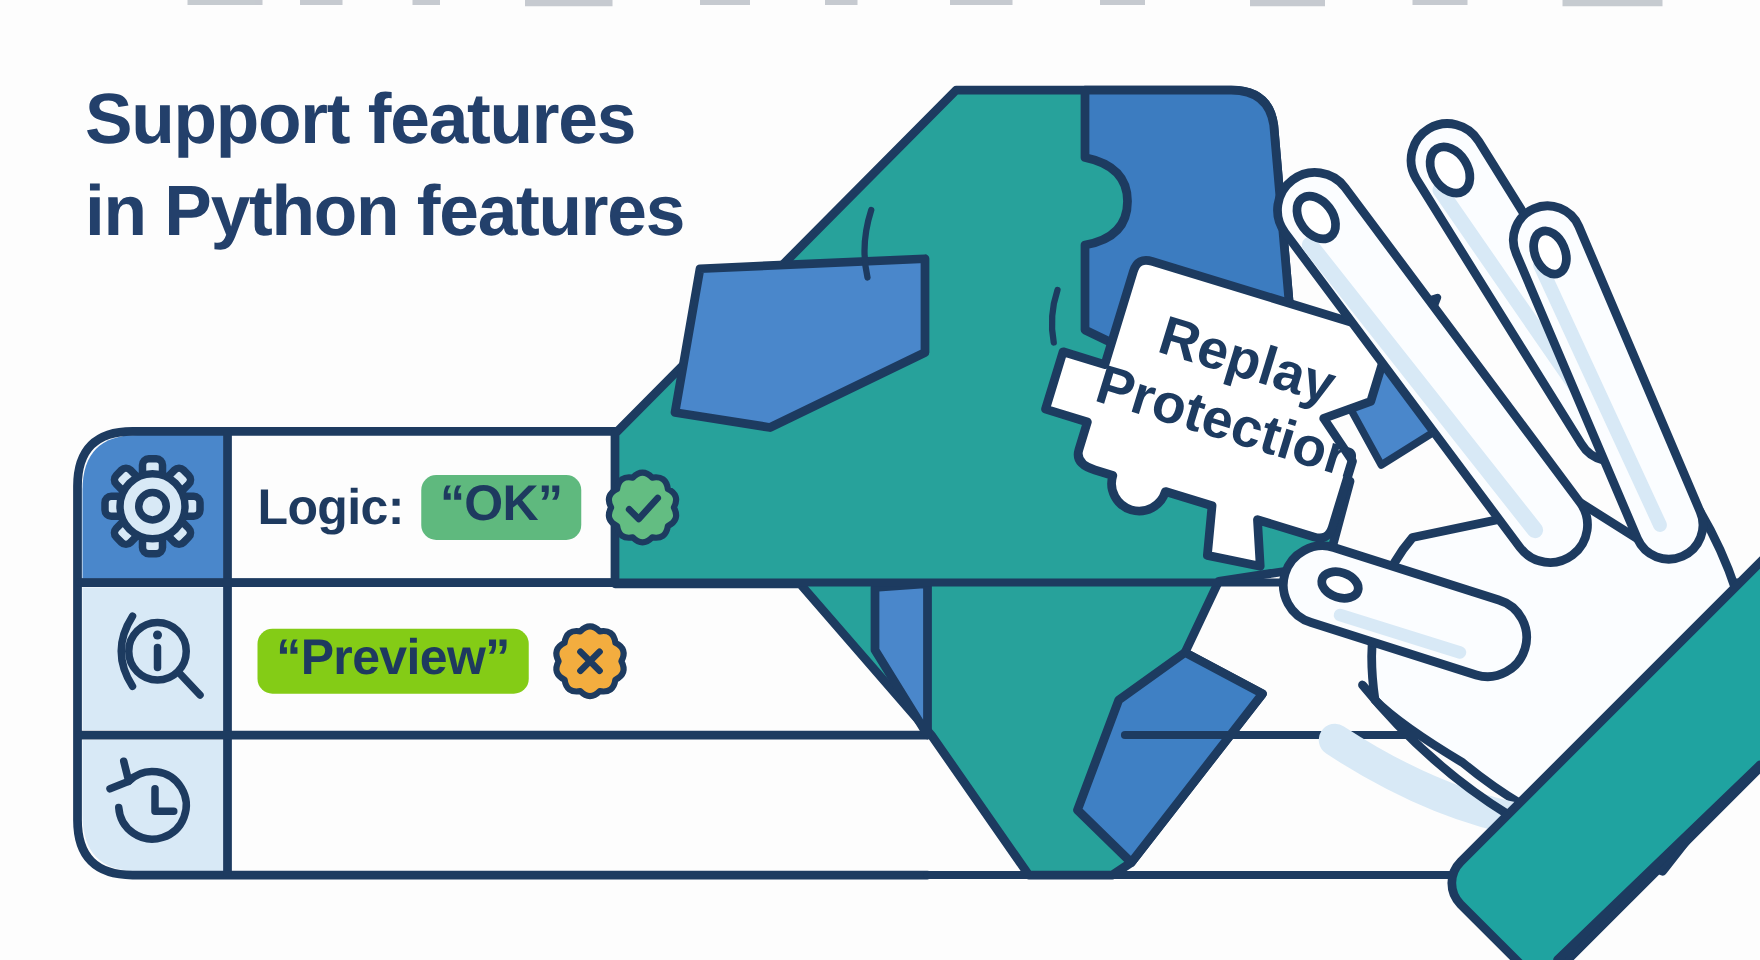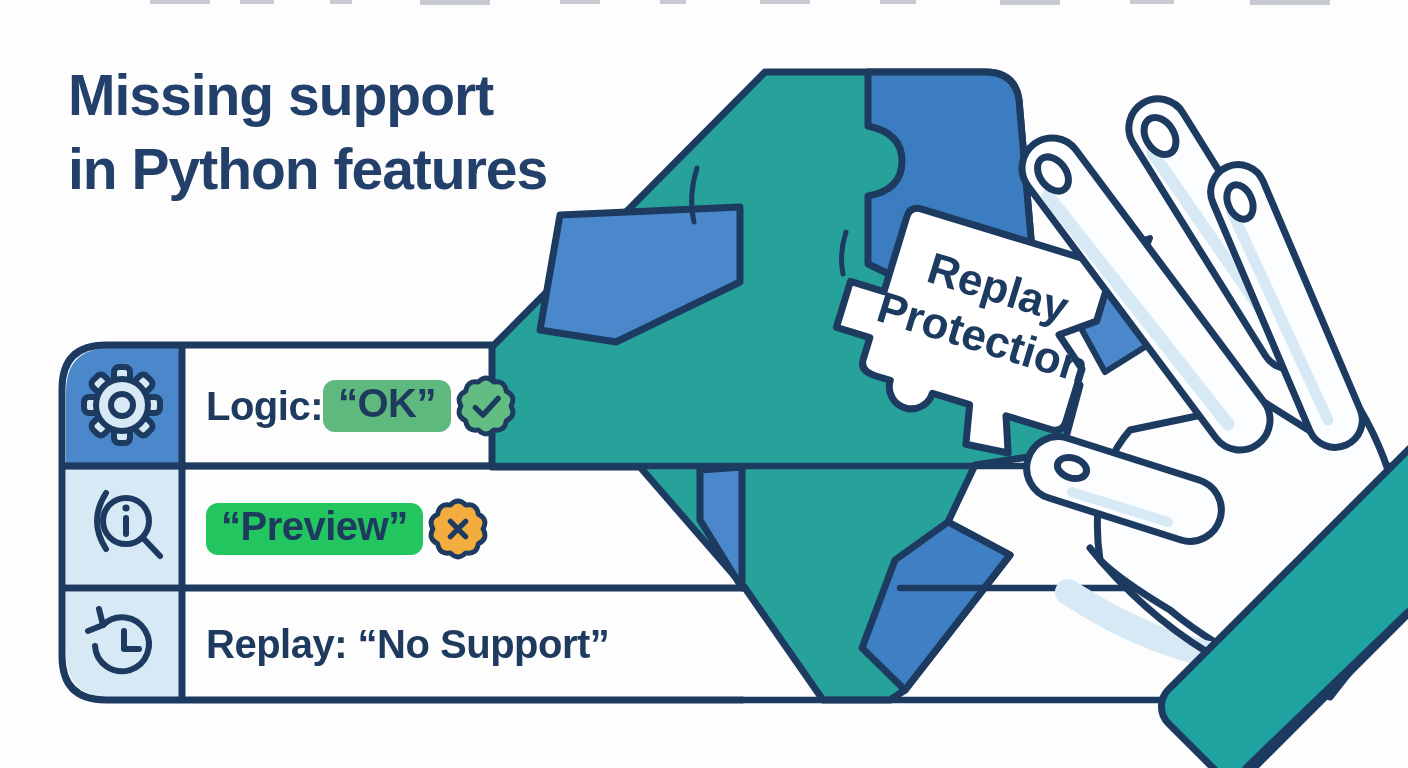--- a/index.html
+++ b/index.html
@@ -3,28 +3,28 @@
 <meta charset="utf-8">
 <style>
   html,body{margin:0;padding:0;}
   body{width:1408px;height:768px;overflow:hidden;background:#fdfdfd;
        font-family:"Liberation Sans", sans-serif;position:relative;}
   .stage{position:absolute;inset:0;width:1408px;height:768px;}
   svg.scene{position:absolute;left:0;top:0;z-index:1;}
   .txt-layer{position:absolute;inset:0;z-index:2;pointer-events:none;}
   .title{position:absolute;left:68px;top:58px;color:#23406b;font-weight:700;
          font-size:57px;line-height:74px;letter-spacing:-1px;}
-  .row{position:absolute;left:206px;height:86px;display:flex;align-items:center;
+  .row{position:absolute;left:206px;height:86px;display:flex;align-items:center;gap:14px;
        color:#1e3a5f;font-weight:700;font-size:40px;letter-spacing:-0.5px;white-space:nowrap;}
   .row.r1{top:363px;}
   .row.r2{top:486px;}
   .row.r3{top:601px;}
   .pill{border-radius:12px;padding:1px 15px 6px 15px;color:#1e3a5f;}
   .pill.ok{background:#5fb97e;}
-  .pill.preview{background:#22c55e;}
+  .pill.preview{background:#84cc16;}
   .badge{width:70px;height:70px;flex:0 0 auto;}
 </style>
 </head>
 <body>
 
 <div class="stage">
 
 <svg class="scene" width="1408" height="768" viewBox="0 0 1408 768">
 
   <g fill="#3a4a5e" opacity="0.28">
@@ -151,21 +151,21 @@
   <g stroke="#1d3b60" stroke-width="7" stroke-linejoin="round" stroke-linecap="round">
     <g transform="rotate(-45 1300 640)">
       <rect x="1148" y="582" width="440" height="116" rx="24" fill="#1fa3a0"></rect>
     </g>
     <line x1="1246" y1="768" x2="1408" y2="612"></line>
   </g>
 </svg>
 
 <div class="txt-layer">
   <div class="title">
-    <div>Missing support</div>
+    <div>Support features</div>
     <div>in Python features</div>
   </div>
 
   <div class="row r1">
     <span>Logic:</span>
     <span class="pill ok">“OK”</span>
     <svg class="badge" viewBox="-46 -46 92 92">
       <path fill="#63bd82" stroke="#1d3b60" stroke-width="6.5" stroke-linejoin="round" d="M33,0 Q39.9,13 26.7,19.4 Q24.7,34 10.2,31.4 Q0,42 -10.2,31.4 Q-24.7,34 -26.7,19.4
            Q-39.9,13 -33,0 Q-39.9,-13 -26.7,-19.4 Q-24.7,-34 -10.2,-31.4 Q0,-42 10.2,-31.4
            Q24.7,-34 26.7,-19.4 Q39.9,-13 33,0 Z"></path>
@@ -176,18 +176,15 @@
   <div class="row r2">
     <span class="pill preview">“Preview”</span>
     <svg class="badge" viewBox="-46 -46 92 92">
       <path fill="#f3ad3f" stroke="#1d3b60" stroke-width="6.5" stroke-linejoin="round" d="M33,0 Q39.9,13 26.7,19.4 Q24.7,34 10.2,31.4 Q0,42 -10.2,31.4 Q-24.7,34 -26.7,19.4
            Q-39.9,13 -33,0 Q-39.9,-13 -26.7,-19.4 Q-24.7,-34 -10.2,-31.4 Q0,-42 10.2,-31.4
            Q24.7,-34 26.7,-19.4 Q39.9,-13 33,0 Z"></path>
       <path fill="none" stroke="#1d3b60" stroke-width="7" stroke-linecap="round" d="M-10,-10 L10,10 M10,-10 L-10,10"></path>
     </svg>
   </div>
 
-  <div class="row r3">
-    <span>Replay: “No Support”</span>
-  </div>
 </div>
 
 </div>
 
 </body></html>

